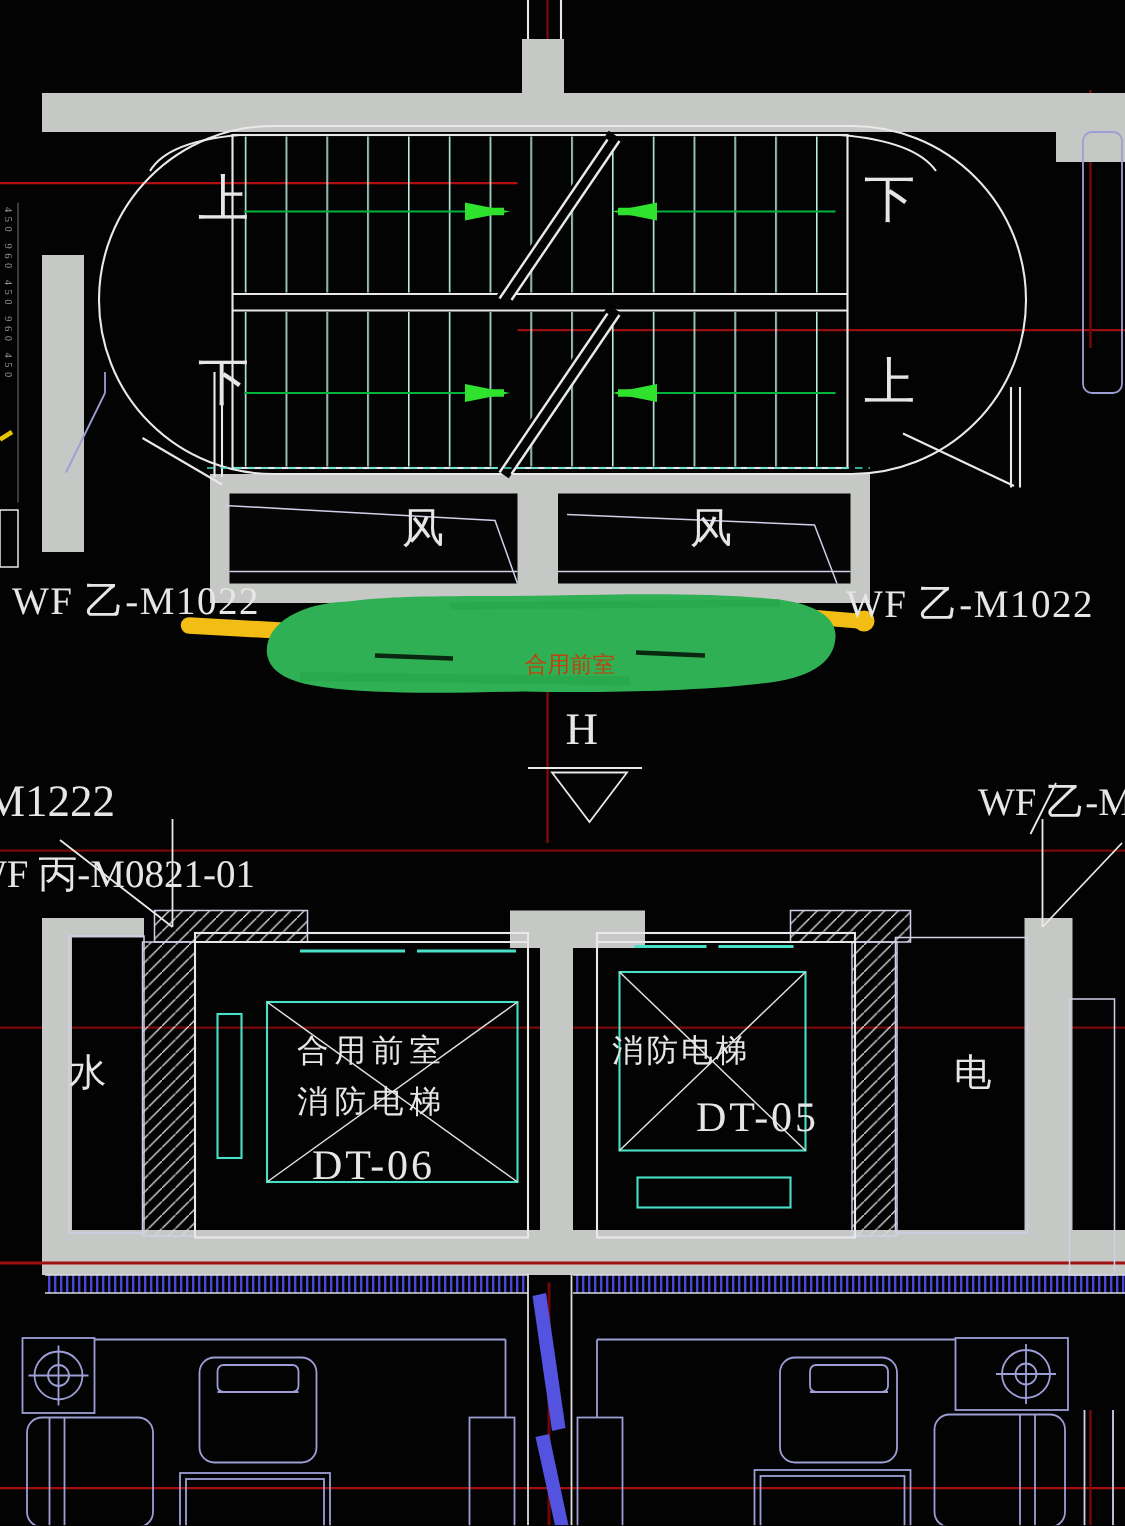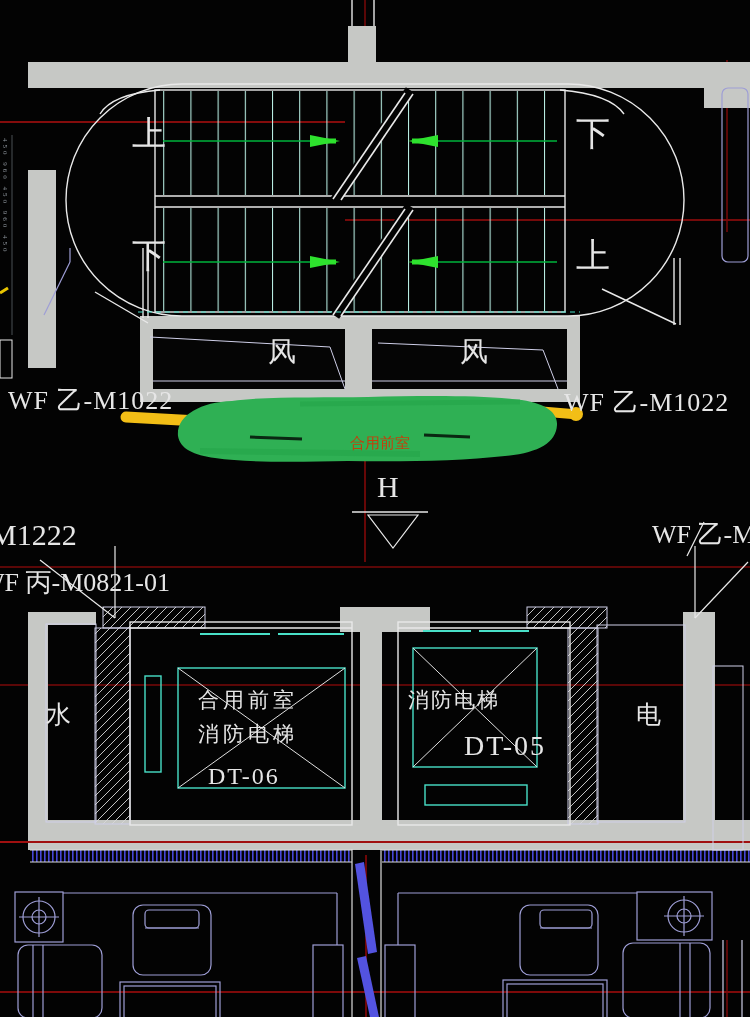--- a/index.html
+++ b/index.html
@@ -276,18 +276,18 @@
 
 <span class="t" style="left:-10px;top:520px;font-size:30px;">M1222</span>
 <span class="t" style="left:642px;top:522px;font-size:26px;margin-left:10px;">WF 乙-M</span>
 <span class="t" style="left:-20px;top:570px;font-size:26px;">WF 丙-M0821-01</span>
 
 <span class="t cjk" style="left:46px;top:702px;font-size:25px;">水</span>
 <span class="t cjk" style="left:636px;top:702px;font-size:25px;">电</span>
 
 <span class="t cjk" style="left:198px;top:690px;font-size:21px;letter-spacing:4px;">合用前室</span>
 <span class="t cjk" style="left:198px;top:724px;font-size:21px;letter-spacing:4px;">消防电梯</span>
-<span class="t" style="left:208px;top:764px;font-size:24px;letter-spacing:2px;">DT-06</span>
+<span class="t" style="left:208px;top:764px;font-size:28px;letter-spacing:2px;">DT-06</span>
 
 <span class="t cjk" style="left:408px;top:690px;font-size:21px;letter-spacing:2px;">消防电梯</span>
 <span class="t" style="left:440px;top:732px;font-size:28px;letter-spacing:2px;margin-left:24px;">DT-05</span>
 
 </div>
 
 </body></html>

